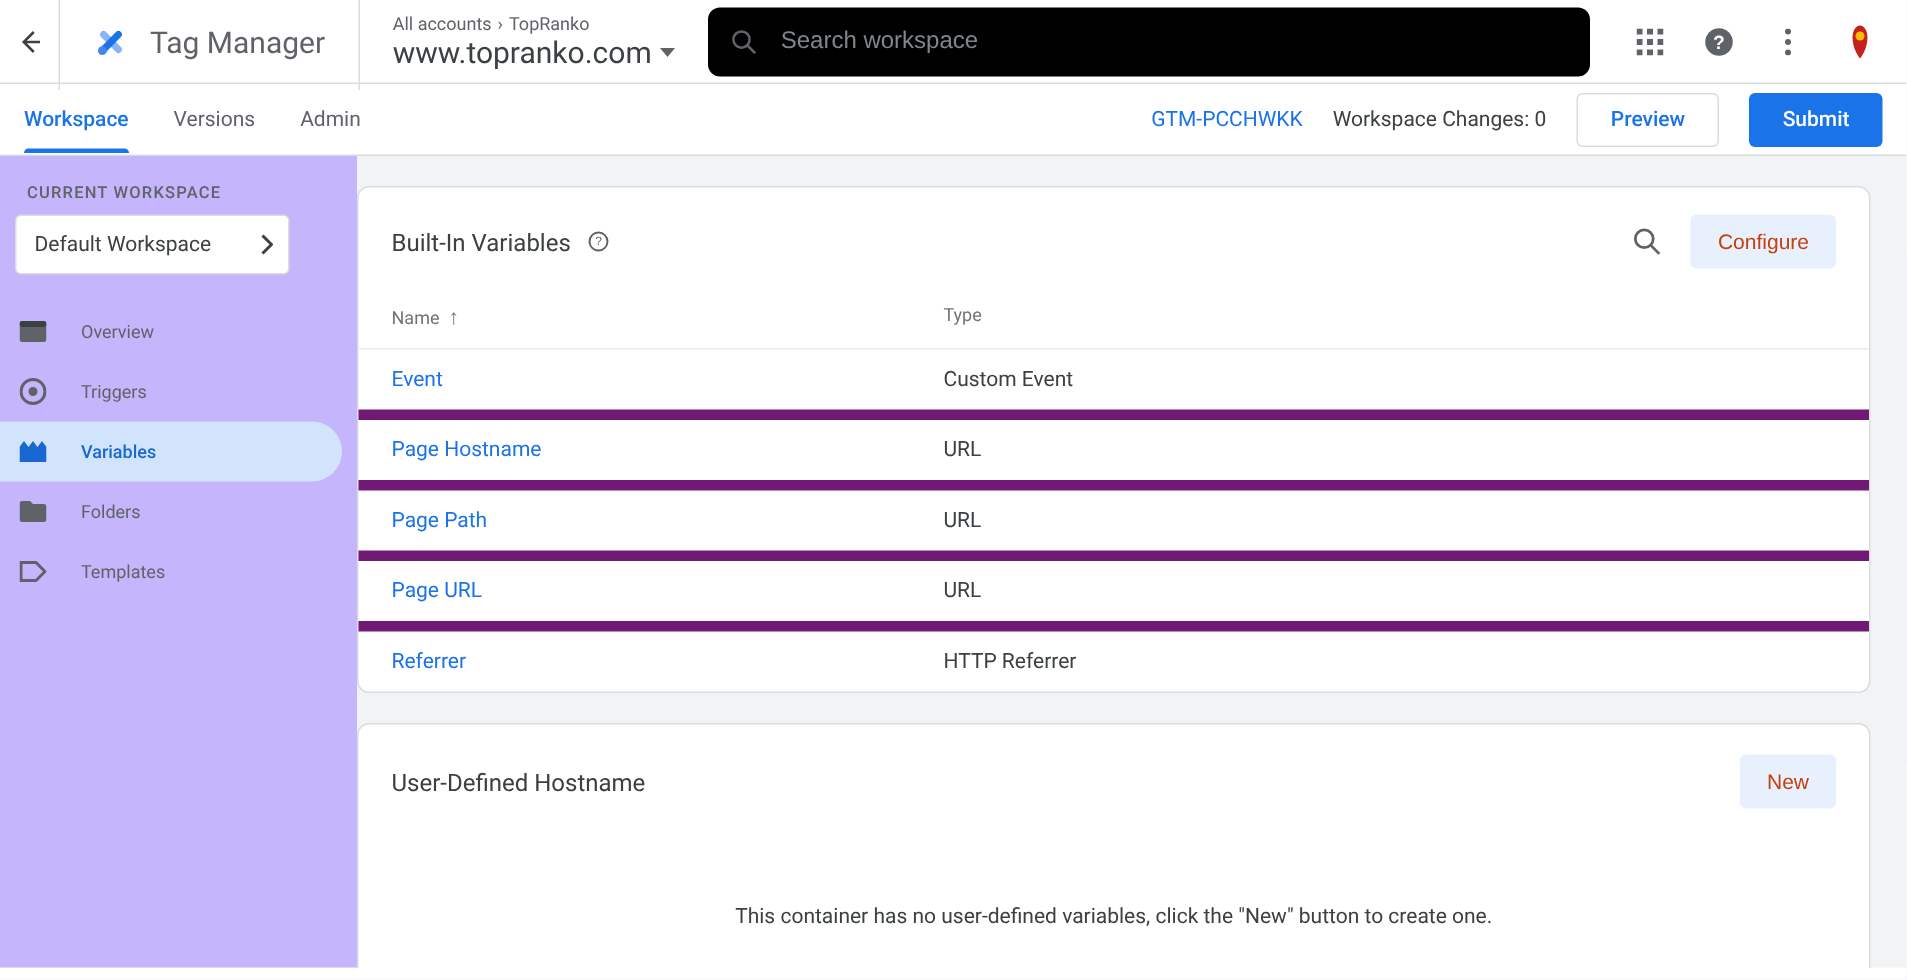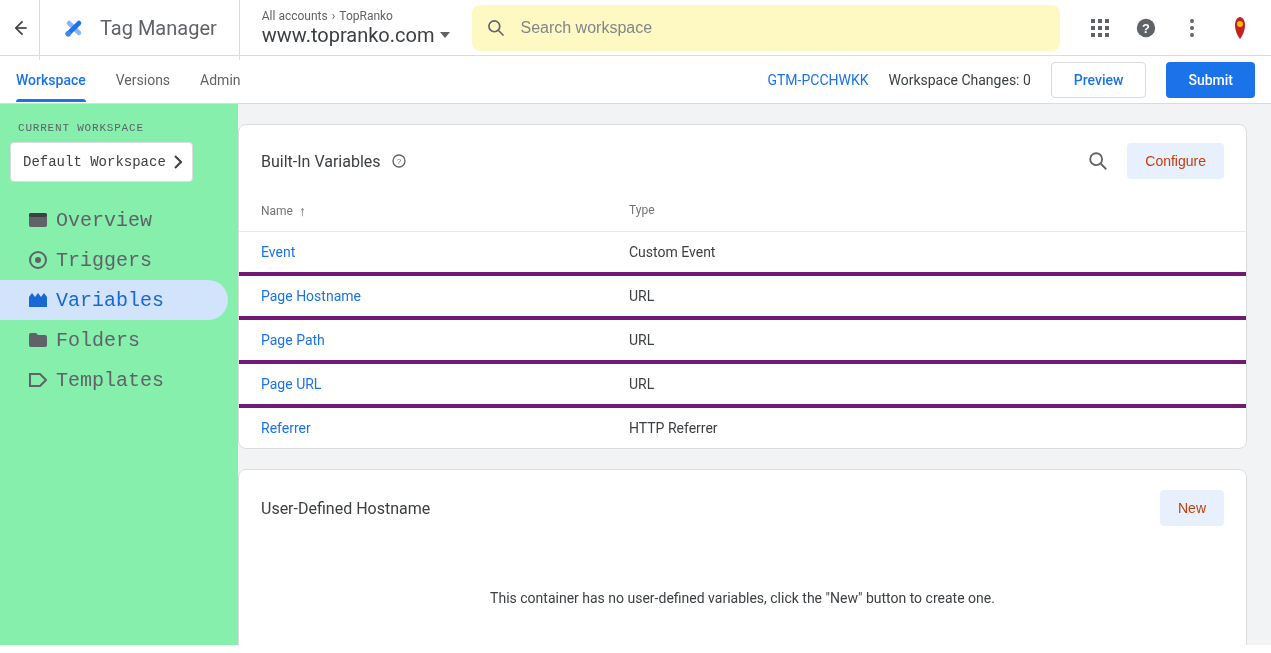--- a/index.html
+++ b/index.html
@@ -42,21 +42,21 @@
     min-width: 210px;
   }
   .crumbs { font-size:12px; color:#5f6368; display:flex; align-items:center; gap:4px;}
   .crumbs a { color:#5f6368; text-decoration:none; }
   .domain-row { display:flex; align-items:center; gap:6px;}
   .domain { font-size:20px; color:#3c4043; font-weight:400;}
   .dropdown-caret { color:#5f6368; }
   .search-wrap {
     flex:1;
     display:flex; align-items:center;
-    background:#fef9c3;
+    background:#000000;
     border-radius:8px;
     height:46px;
     padding: 0 14px;
     max-width: 588px;
     gap:14px;
   }
   .search-wrap input {
     border:none; background:transparent; outline:none;
     font-size:16px; color:#5f6368; width:100%;
   }
@@ -98,42 +98,41 @@
   .btn-primary { border:none; background:#1a73e8; color:#fff;}
 
   
   .body {
     display:flex;
     height: calc(653px - 64px - 48px);
     background:#f1f3f4;
   }
   .sidebar {
     width:238px;
-    background:#86efac;
+    background:#c4b5fd;
     padding: 18px 10px 0 0;
-    font-family: Liberation Mono, monospace;
   }
   .ws-label {
     font-size:11px; letter-spacing:0.8px; color:#5f6368;
     padding: 0 0 8px 18px; font-weight:500;
   }
   .ws-select {
     margin: 0 0 18px 10px;
     background:#fff; border:1px solid #dadce0; border-radius:4px;
     height:40px; display:flex; align-items:center;
     padding:0 10px 0 12px; justify-content:space-between;
     cursor:pointer;
     width: 183px;
   }
   .ws-select span:first-child { font-size:14px; color:#3c4043;}
   .nav-list { display:flex; flex-direction:column;}
   .nav-item {
-    display:flex; align-items:center; gap:8px;
-    height:40px; padding-left:28px;
-    color:#5f6368; font-size:20px; cursor:pointer;
+    display:flex; align-items:center; gap:22px;
+    height:40px; padding-left:12px;
+    color:#5f6368; font-size:12px; cursor:pointer;
     border-radius: 0 20px 20px 0;
   }
   .nav-item .nicon { width:20px; display:flex; justify-content:center;}
   .nav-item.active { background:#d2e3fc; color:#1967d2; font-weight:500;}
   .nav-item.active .nicon { color:#1967d2;}
 
   
   .main {
     flex:1;
     padding: 20px 24px 20px 0;
@@ -160,21 +159,21 @@
   .table-head {
     display:flex; padding: 18px 22px 12px 22px;
     font-size:12px; color:#737373; font-weight:400;
     border-bottom: 1px solid #e8eaed;
   }
   .col-name { width: 368px; display:flex; align-items:center; gap:6px;}
   .col-type { flex:1;}
   .sort-arrow { font-size:14px;}
   .row {
     display:flex; padding: 12px 22px;
-    border-bottom: 4px solid #701a75;
+    border-bottom: 7px solid #701a75;
     font-size:14px;
   }
   .row:last-child { border-bottom:none;}
   .row .col-name a { color:#1a73e8; text-decoration:none; cursor:pointer;}
   .row .col-type { color:#3c4043;}
   .empty-msg {
     text-align:center; color:#3c4043;
     padding: 60px 20px 70px 20px; font-size:14px;
   }
   .card2-header {

